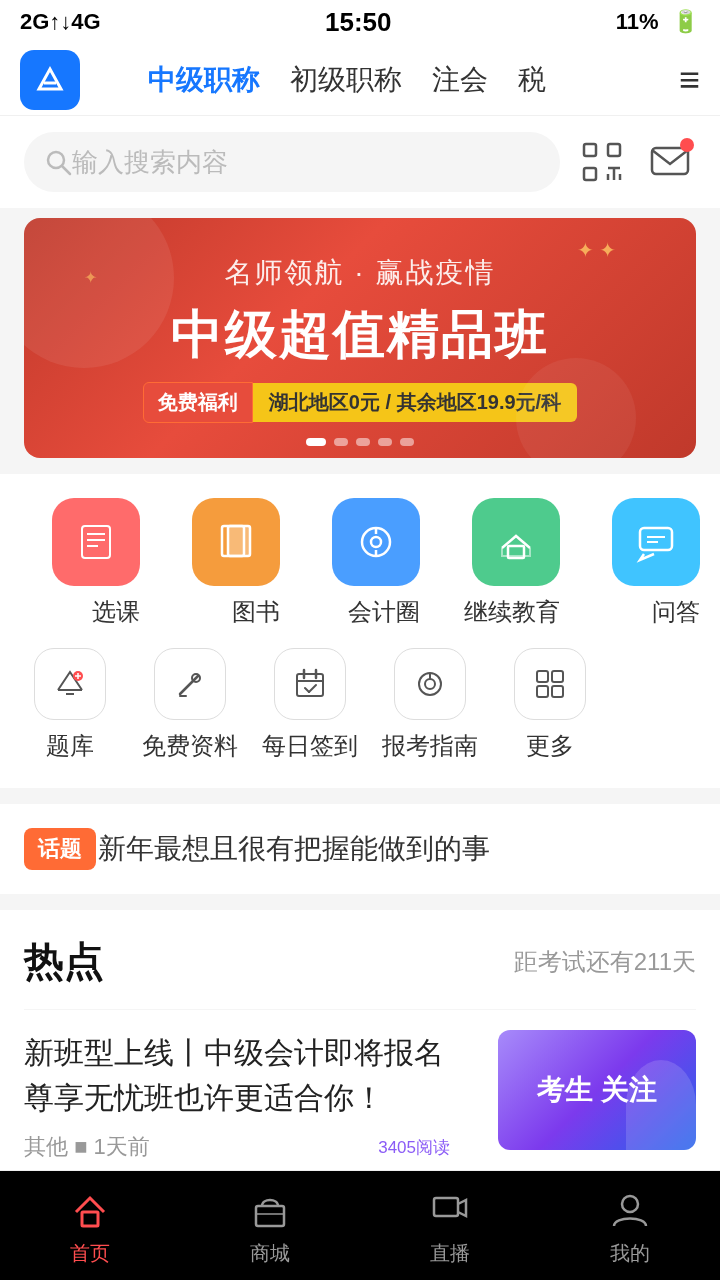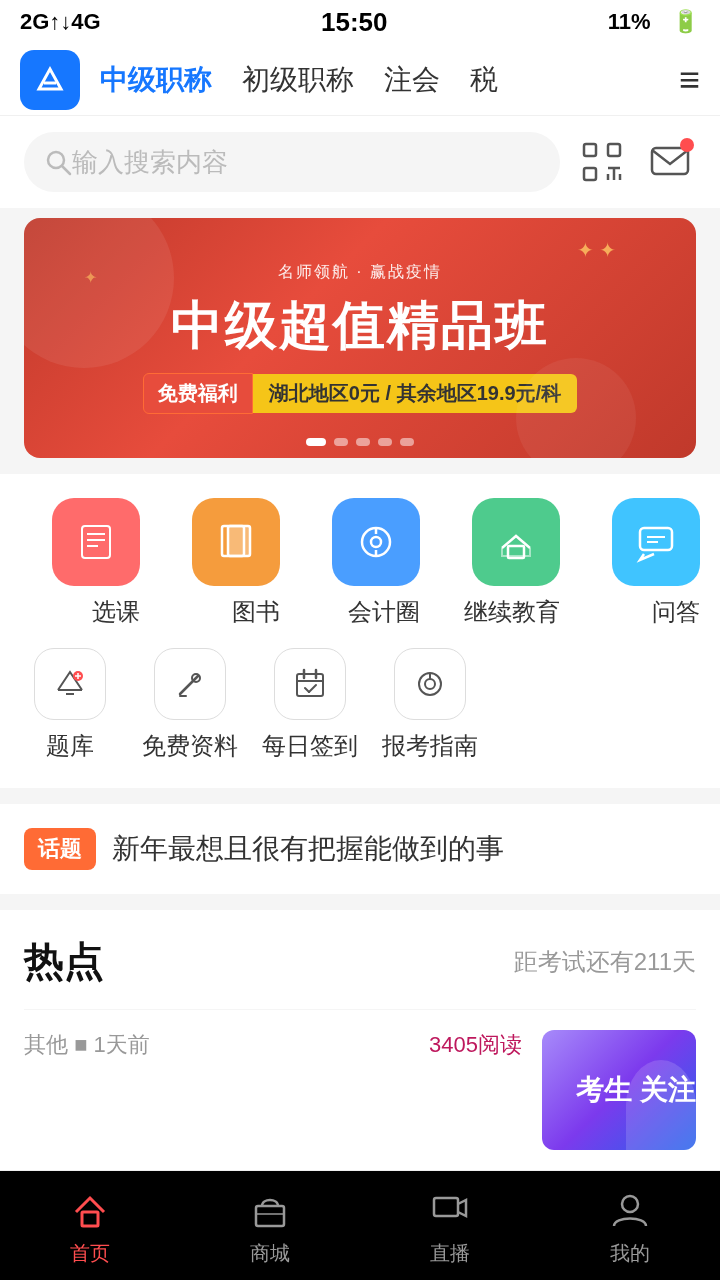--- a/index.html
+++ b/index.html
@@ -18,21 +18,21 @@
       height: 44px;
       display: flex;
       align-items: center;
       justify-content: space-between;
       padding: 0 20px;
       font-size: 24px;
       font-weight: 600;
     }
     .status-left { display: flex; gap: 6px; align-items: flex-end; font-size: 22px; }
     .status-center { font-size: 26px; font-weight: 700; }
-    .status-right { display: flex; gap: 22px; align-items: center; font-size: 22px; }
+    .status-right { display: flex; gap: 14px; align-items: center; font-size: 22px; }
 
     
     .top-nav {
       background: #fff;
       height: 72px;
       display: flex;
       align-items: center;
       padding: 0 20px;
       border-bottom: 1px solid #f0f0f0;
       gap: 20px;
@@ -55,20 +55,21 @@
     }
     .nav-tab {
       font-size: 28px;
       color: #333;
       cursor: pointer;
       white-space: nowrap;
     }
     .nav-tab.active {
       color: #1677ff;
       font-weight: 700;
+      margin-left: 48px;
     }
     .nav-more {
       font-size: 36px;
       color: #333;
       cursor: pointer;
     }
 
     
     .search-bar {
       background: #fff;
@@ -114,21 +115,21 @@
       background: linear-gradient(135deg, #c0392b 0%, #e74c3c 40%, #c0392b 100%);
       height: 240px;
       position: relative;
       display: flex;
       flex-direction: column;
       align-items: center;
       justify-content: center;
     }
     .banner-subtitle {
       color: rgba(255,255,255,0.9);
-      font-size: 16px;
+      font-size: 28px;
       letter-spacing: 2px;
     }
     .banner-title {
       color: #fff;
       font-size: 52px;
       font-weight: 900;
       letter-spacing: 2px;
       margin: 8px 0;
     }
     .banner-promo {
@@ -244,21 +245,21 @@
       color: #555;
     }
 
     
     .topic-banner {
       background: #fff;
       margin-top: 16px;
       padding: 24px;
       display: flex;
       align-items: center;
-      gap: 16px;
+      gap: 2px;
     }
     .topic-tag {
       background: #ff6b35;
       color: #fff;
       border-radius: 8px;
       padding: 6px 14px;
       font-size: 22px;
       font-weight: 700;
       white-space: nowrap;
     }
@@ -304,34 +305,35 @@
     .news-meta {
       display: flex;
       justify-content: space-between;
       align-items: center;
     }
     .news-source {
       font-size: 22px;
       color: #999;
     }
     .news-reads {
-      font-size: 22px;
-      color: #be185d;
+      font-size: 17px;
+      color: #8b5cf6;
     }
     .news-thumb {
-      width: 154px;
+      width: 198px;
       height: 120px;
       border-radius: 12px;
       background: linear-gradient(135deg, #a78bfa 0%, #7c3aed 50%, #2563eb 100%);
       display: flex;
       align-items: center;
-      justify-content: flex-end;
+      justify-content: center;
       flex-shrink: 0;
       overflow: hidden;
       position: relative;
+      margin-left: 28px;
     }
     .news-thumb-text {
       color: #fff;
       font-size: 28px;
       font-weight: 900;
       text-align: center;
       line-height: 1.3;
       z-index: 2;
     }
     .thumb-figure {
@@ -553,35 +555,47 @@
     <div class="small-icon-item">
       <div class="small-icon-circle">
         <svg width="36" height="36" viewBox="0 0 36 36" fill="none">
           <circle cx="18" cy="18" r="11" stroke="#555" stroke-width="2"></circle>
           <circle cx="18" cy="18" r="5" stroke="#555" stroke-width="2"></circle>
           <line x1="18" y1="7" x2="18" y2="13" stroke="#555" stroke-width="2"></line>
         </svg>
       </div>
       <span class="icon-label">报考指南</span>
     </div>
+    <div class="small-icon-item">
+      <div class="small-icon-circle">
+        <svg width="36" height="36" viewBox="0 0 36 36" fill="none">
+          <rect x="5" y="5" width="11" height="11" rx="2" stroke="#555" stroke-width="2"></rect>
+          <rect x="20" y="5" width="11" height="11" rx="2" stroke="#555" stroke-width="2"></rect>
+          <rect x="5" y="20" width="11" height="11" rx="2" stroke="#555" stroke-width="2"></rect>
+          <rect x="20" y="20" width="11" height="11" rx="2" stroke="#555" stroke-width="2"></rect>
+        </svg>
+      </div>
+      <span class="icon-label">更多</span>
+    </div>
   </div>
 </div>
 
 <div class="topic-banner">
   <span class="topic-tag">话题</span>
   <span class="topic-text">新年最想且很有把握能做到的事</span>
 </div>
 
 <div class="hot-section">
   <div class="hot-header">
     <span class="hot-title">热点</span>
     <span class="hot-countdown">距考试还有211天</span>
   </div>
   <div class="news-item">
     <div class="news-content">
+      <div class="news-title">新班型上线丨中级会计即将报名 尊享无忧班也许更适合你！</div>
       <div class="news-meta">
         <span class="news-source">
           <span>其他</span>
           <span> ■ </span>
           <span>1天前</span>
         </span>
         <span class="news-reads">3405阅读</span>
       </div>
     </div>
     <div class="news-thumb">

